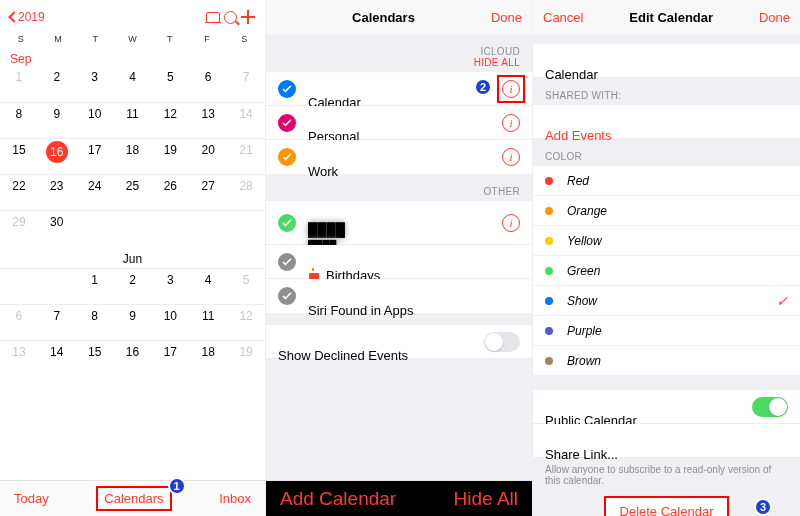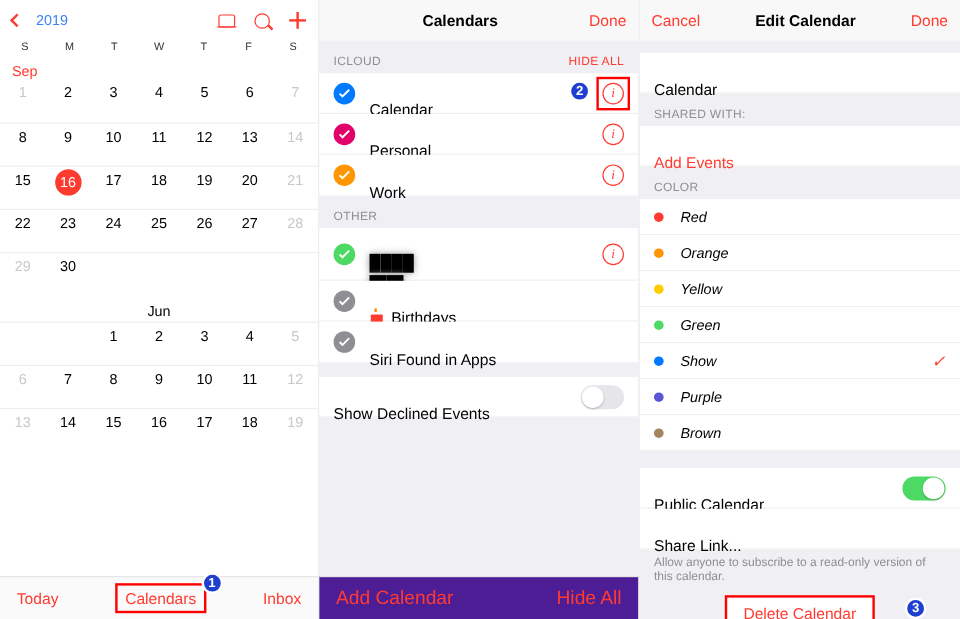--- a/index.html
+++ b/index.html
@@ -13,21 +13,21 @@
     display: flex;
   }
   .panel { height: 516px; background: #fff; position: relative; overflow: hidden; }
   .p1 { width: 266px; border-right: 1px solid #eee; }
   .p2 { width: 267px; border-right: 1px solid #eee; background: #efeff4; }
   .p3 { width: 267px; background: #efeff4; }
 
   
   .hbar { height: 34px; display: flex; align-items: center; justify-content: space-between; padding: 0 10px; background: #f8f8f8; }
   .hbar.white { background: #fff; }
-  .hleft, .hright { display: flex; align-items: center; gap: 16px; color: #3b82f6; }
+  .hleft, .hright { display: flex; align-items: center; gap: 4px; color: #ef4444; }
   .hcenter { font-weight: 600; font-size: 13px; color: #000; }
   .chev { width: 8px; height: 8px; border-left: 2px solid #ff3b30; border-bottom: 2px solid #ff3b30; transform: rotate(45deg); margin-right: -4px; }
   .icon-sq { width: 14px; height: 11px; border: 1.5px solid #ff3b30; border-radius: 2px; position: relative; }
   .icon-sq::after{content:"";position:absolute;bottom:-1.5px;left:-2px;right:-2px;height:1.5px;background:#ff3b30;}
   .icon-search { width:13px;height:13px;border:1.5px solid #ff3b30;border-radius:50%; position:relative;}
   .icon-search::after{content:"";position:absolute;width:5px;height:1.5px;background:#ff3b30;right:-4px;bottom:-1px;transform:rotate(45deg);}
   .icon-plus { position:relative;width:14px;height:14px;}
   .icon-plus::before,.icon-plus::after{content:"";position:absolute;background:#ff3b30;}
   .icon-plus::before{left:6px;top:0;width:2px;height:14px;}
   .icon-plus::after{top:6px;left:0;height:2px;width:14px;}
@@ -41,38 +41,38 @@
   .cell { height:36px; display:flex; align-items:flex-start; justify-content:center; padding-top:4px; position:relative; border-top:1px solid #eee;}
   .cell.nobd{border-top:none;}
   .cell .d{font-size:12px; color:#000;}
   .cell.gray .d{color:#c7c7cc;}
   .cell.sel .d{background:#ff3b30;color:#fff;width:22px;height:22px;border-radius:50%;display:flex;align-items:center;justify-content:center;margin-top:-2px;}
   .footer1{position:absolute;bottom:0;left:0;right:0;height:36px;display:flex;align-items:center;justify-content:space-between;padding:0 14px;color:#ff3b30;font-size:13px;background:#fafafa;border-top:1px solid #e5e5e5;}
   .highlight-box{border:2px solid #ff0000;padding:3px 6px;}
   .badge{position:absolute;width:18px;height:18px;border-radius:50%;background:#1e3fcf;border:2px solid #fff;color:#fff;font-size:11px;font-weight:bold;display:flex;align-items:center;justify-content:center;}
 
   
-  .section-hdr { display:flex;justify-content:space-between;align-items:flex-end;padding:12px 12px 4px;font-size:10px;color:#8e8e93;text-transform:uppercase;letter-spacing:.3px;}
+  .section-hdr { display:flex;justify-content:space-between;align-items:flex-end;padding:12px 12px 4px;font-size:10px;color:#8e8e93;text-transform:uppercase;letter-spacing:.3px;flex-direction:column;}
   .section-hdr .hideall{color:#ff3b30;font-size:10px;}
   .row { background:#fff;display:flex;align-items:center;height:34px;padding:0 12px;border-bottom:1px solid #eee;position:relative;}
   .row:last-child{border-bottom:none;}
   .chk{width:18px;height:18px;border-radius:50%;display:flex;align-items:center;justify-content:center;margin-right:12px;flex-shrink:0;}
   .chk svg{width:10px;height:8px;}
   .row .lbl{flex:1;font-size:13px;color:#000;margin-top:28px;}
   .info-i{width:18px;height:18px;border:1.3px solid #ff3b30;border-radius:50%;color:#ff3b30;font-size:11px;display:flex;align-items:center;justify-content:center;font-style:italic;font-family:Georgia,serif;}
   .blur{color:transparent;text-shadow:0 0 6px #999;}
   .row.tall{height:44px;}
   .bday-ico{display:inline-block;width:12px;height:12px;margin-right:6px;position:relative;}
   .bday-ico::before{content:"";position:absolute;bottom:0;left:1px;right:1px;height:7px;background:#ff3b30;border-radius:1px;}
   .bday-ico::after{content:"";position:absolute;top:0;left:4px;width:2px;height:3px;background:#ff8c00;}
   .switch{width:36px;height:20px;background:#e5e5ea;border-radius:10px;position:relative;}
   .switch.on{background:#4cd964;}
   .switch .knob{width:18px;height:18px;background:#fff;border-radius:50%;position:absolute;top:1px;left:1px;box-shadow:0 1px 2px rgba(0,0,0,.2);}
   .switch.on .knob{left:17px;}
-  .footer2{position:absolute;bottom:0;left:0;right:0;height:36px;display:flex;align-items:center;justify-content:space-between;padding:0 14px;color:#ff3b30;font-size:16px;background:#4c1d95;border-top:1px solid #e5e5e5;}
+  .footer2{position:absolute;bottom:0;left:0;right:0;height:36px;display:flex;align-items:center;justify-content:space-between;padding:0 14px;color:#ff3b30;font-size:19px;background:#000000;border-top:1px solid #e5e5e5;}
 
   
   .p3 .hdr{padding:12px 12px 4px;font-size:10px;color:#8e8e93;text-transform:uppercase;letter-spacing:.3px;}
   .color-row{background:#fff;display:flex;align-items:center;height:30px;padding:0 12px;border-bottom:1px solid #f0f0f0;font-size:12px;font-style:italic;}
   .dot{width:8px;height:8px;border-radius:50%;margin-right:14px;}
   .check{margin-left:auto;color:#ff3b30;font-size:14px;}
   .hint{font-size:10px;color:#8e8e93;padding:6px 12px 10px;}
   .delete-row{background:#fff;text-align:center;color:#ff3b30;font-size:13px;padding:8px 0;}
   .p3-scroll{height:482px;overflow:hidden;}
 </style>

